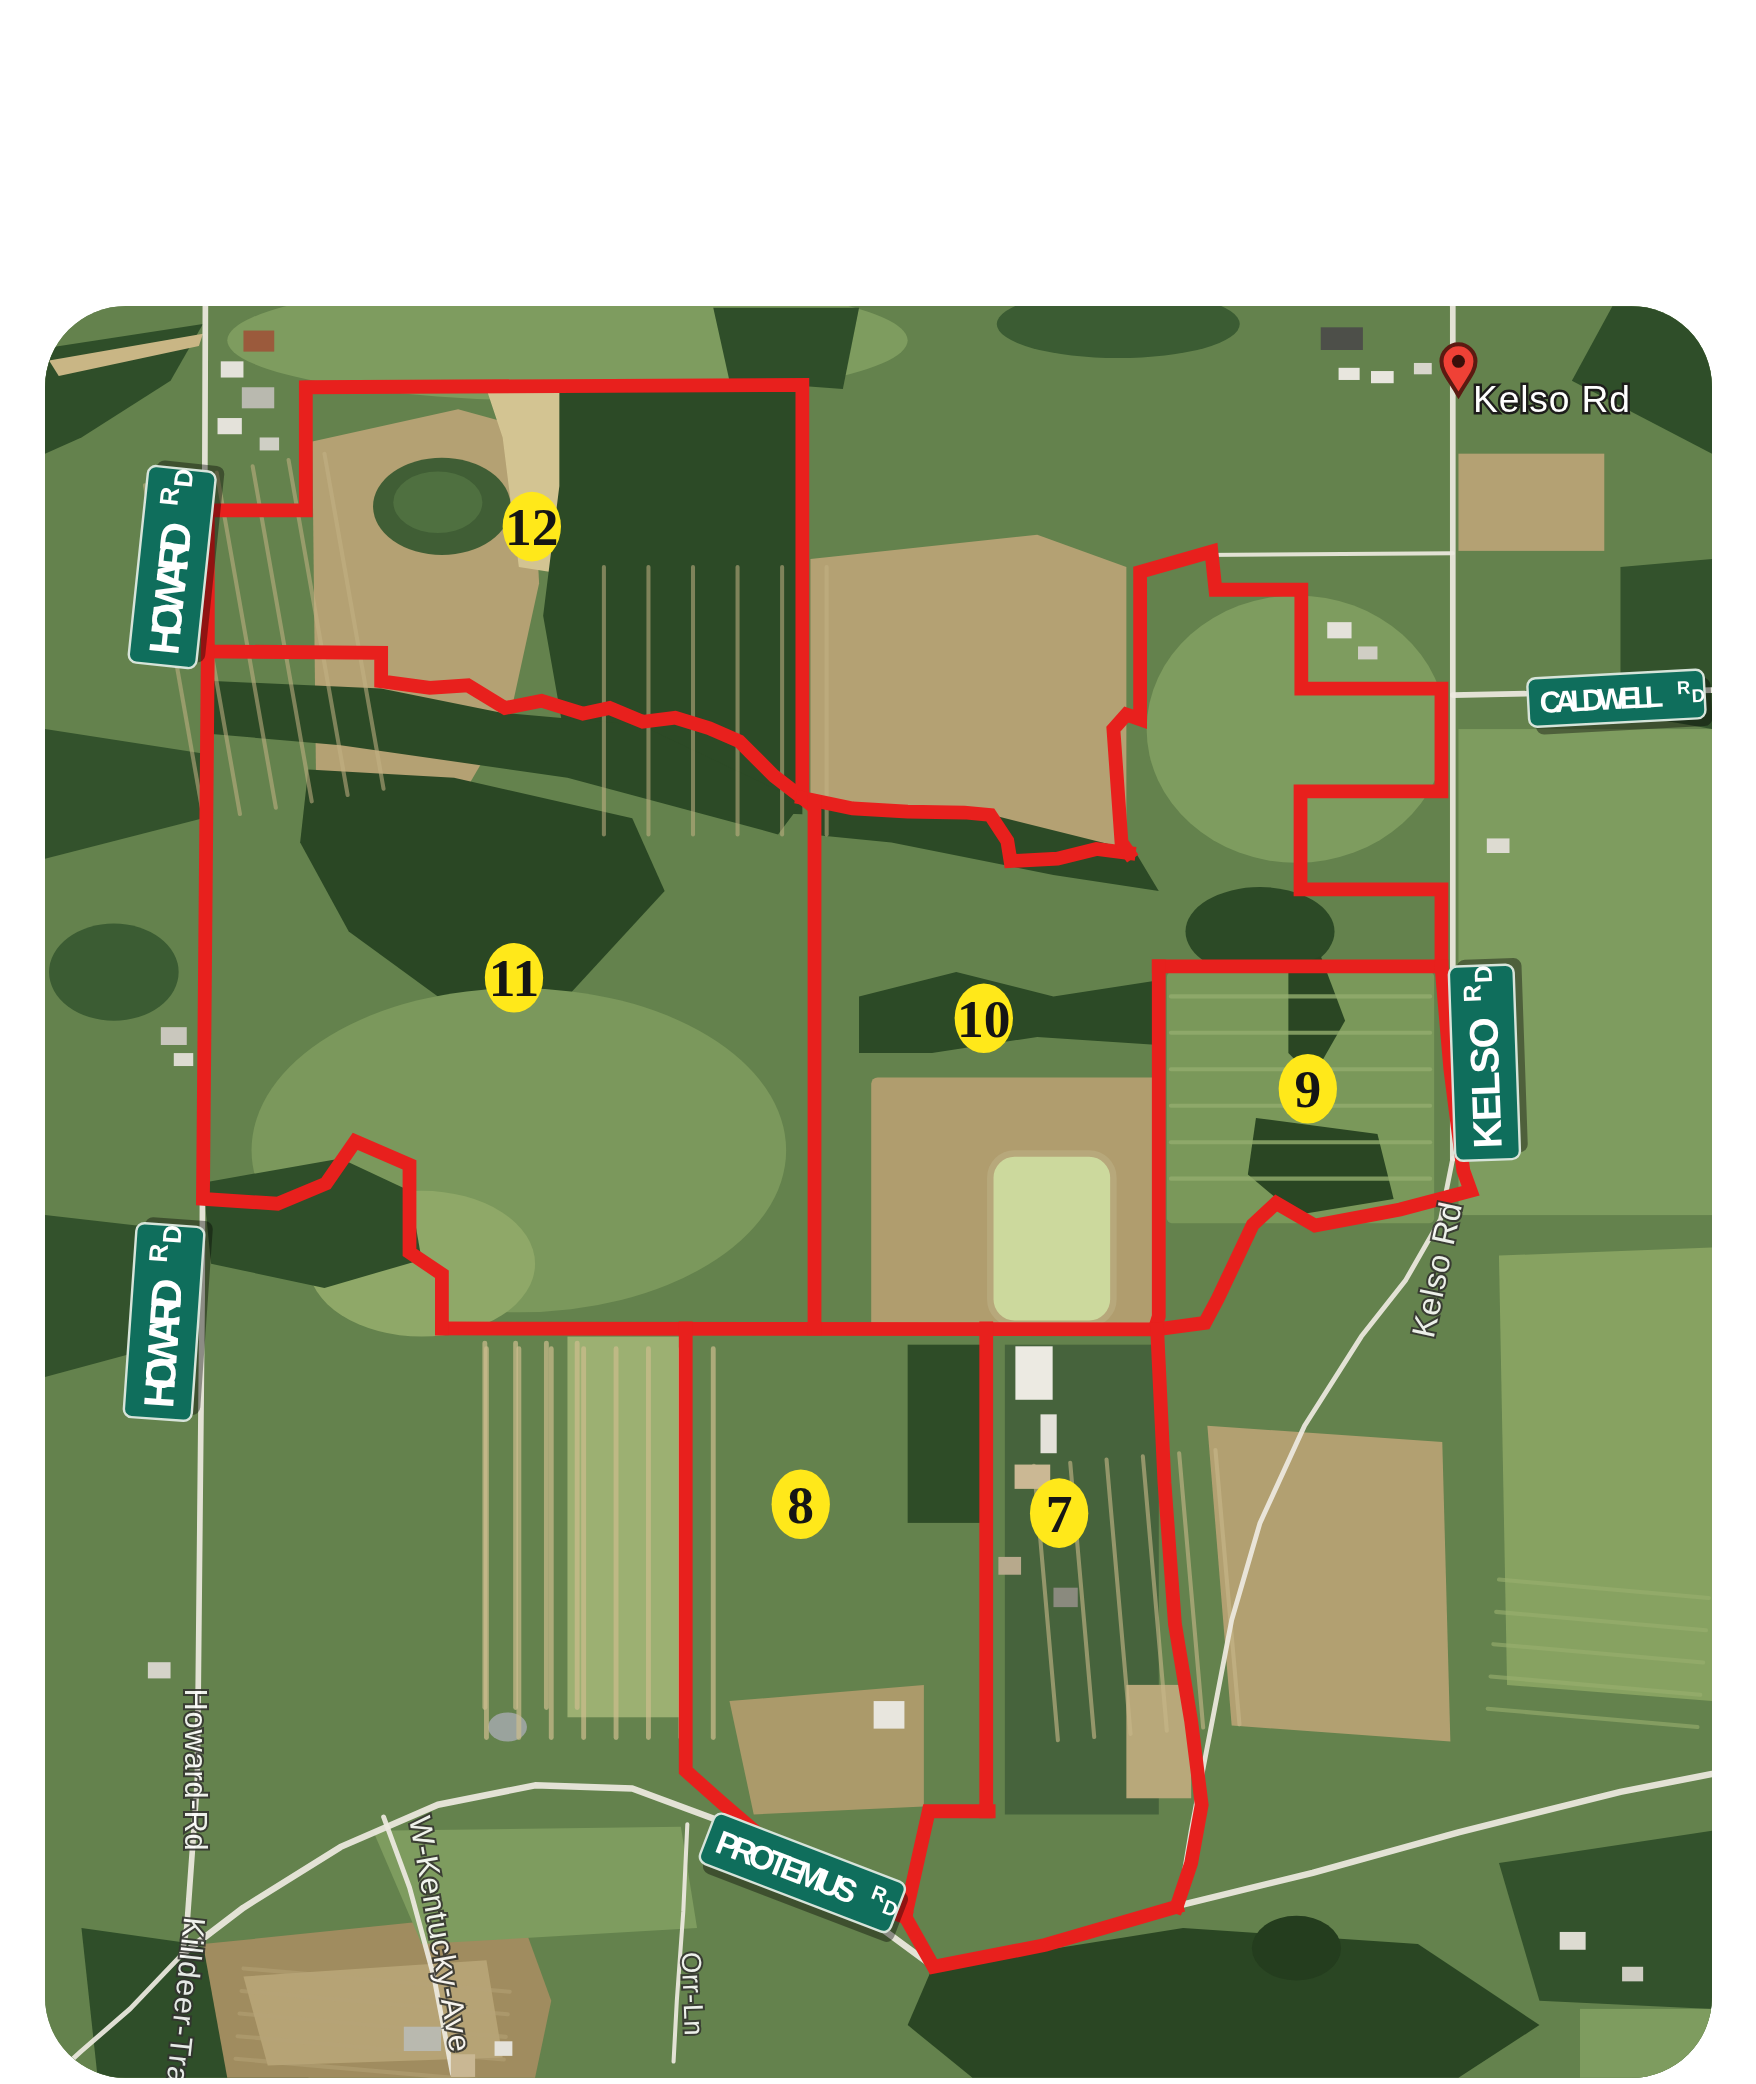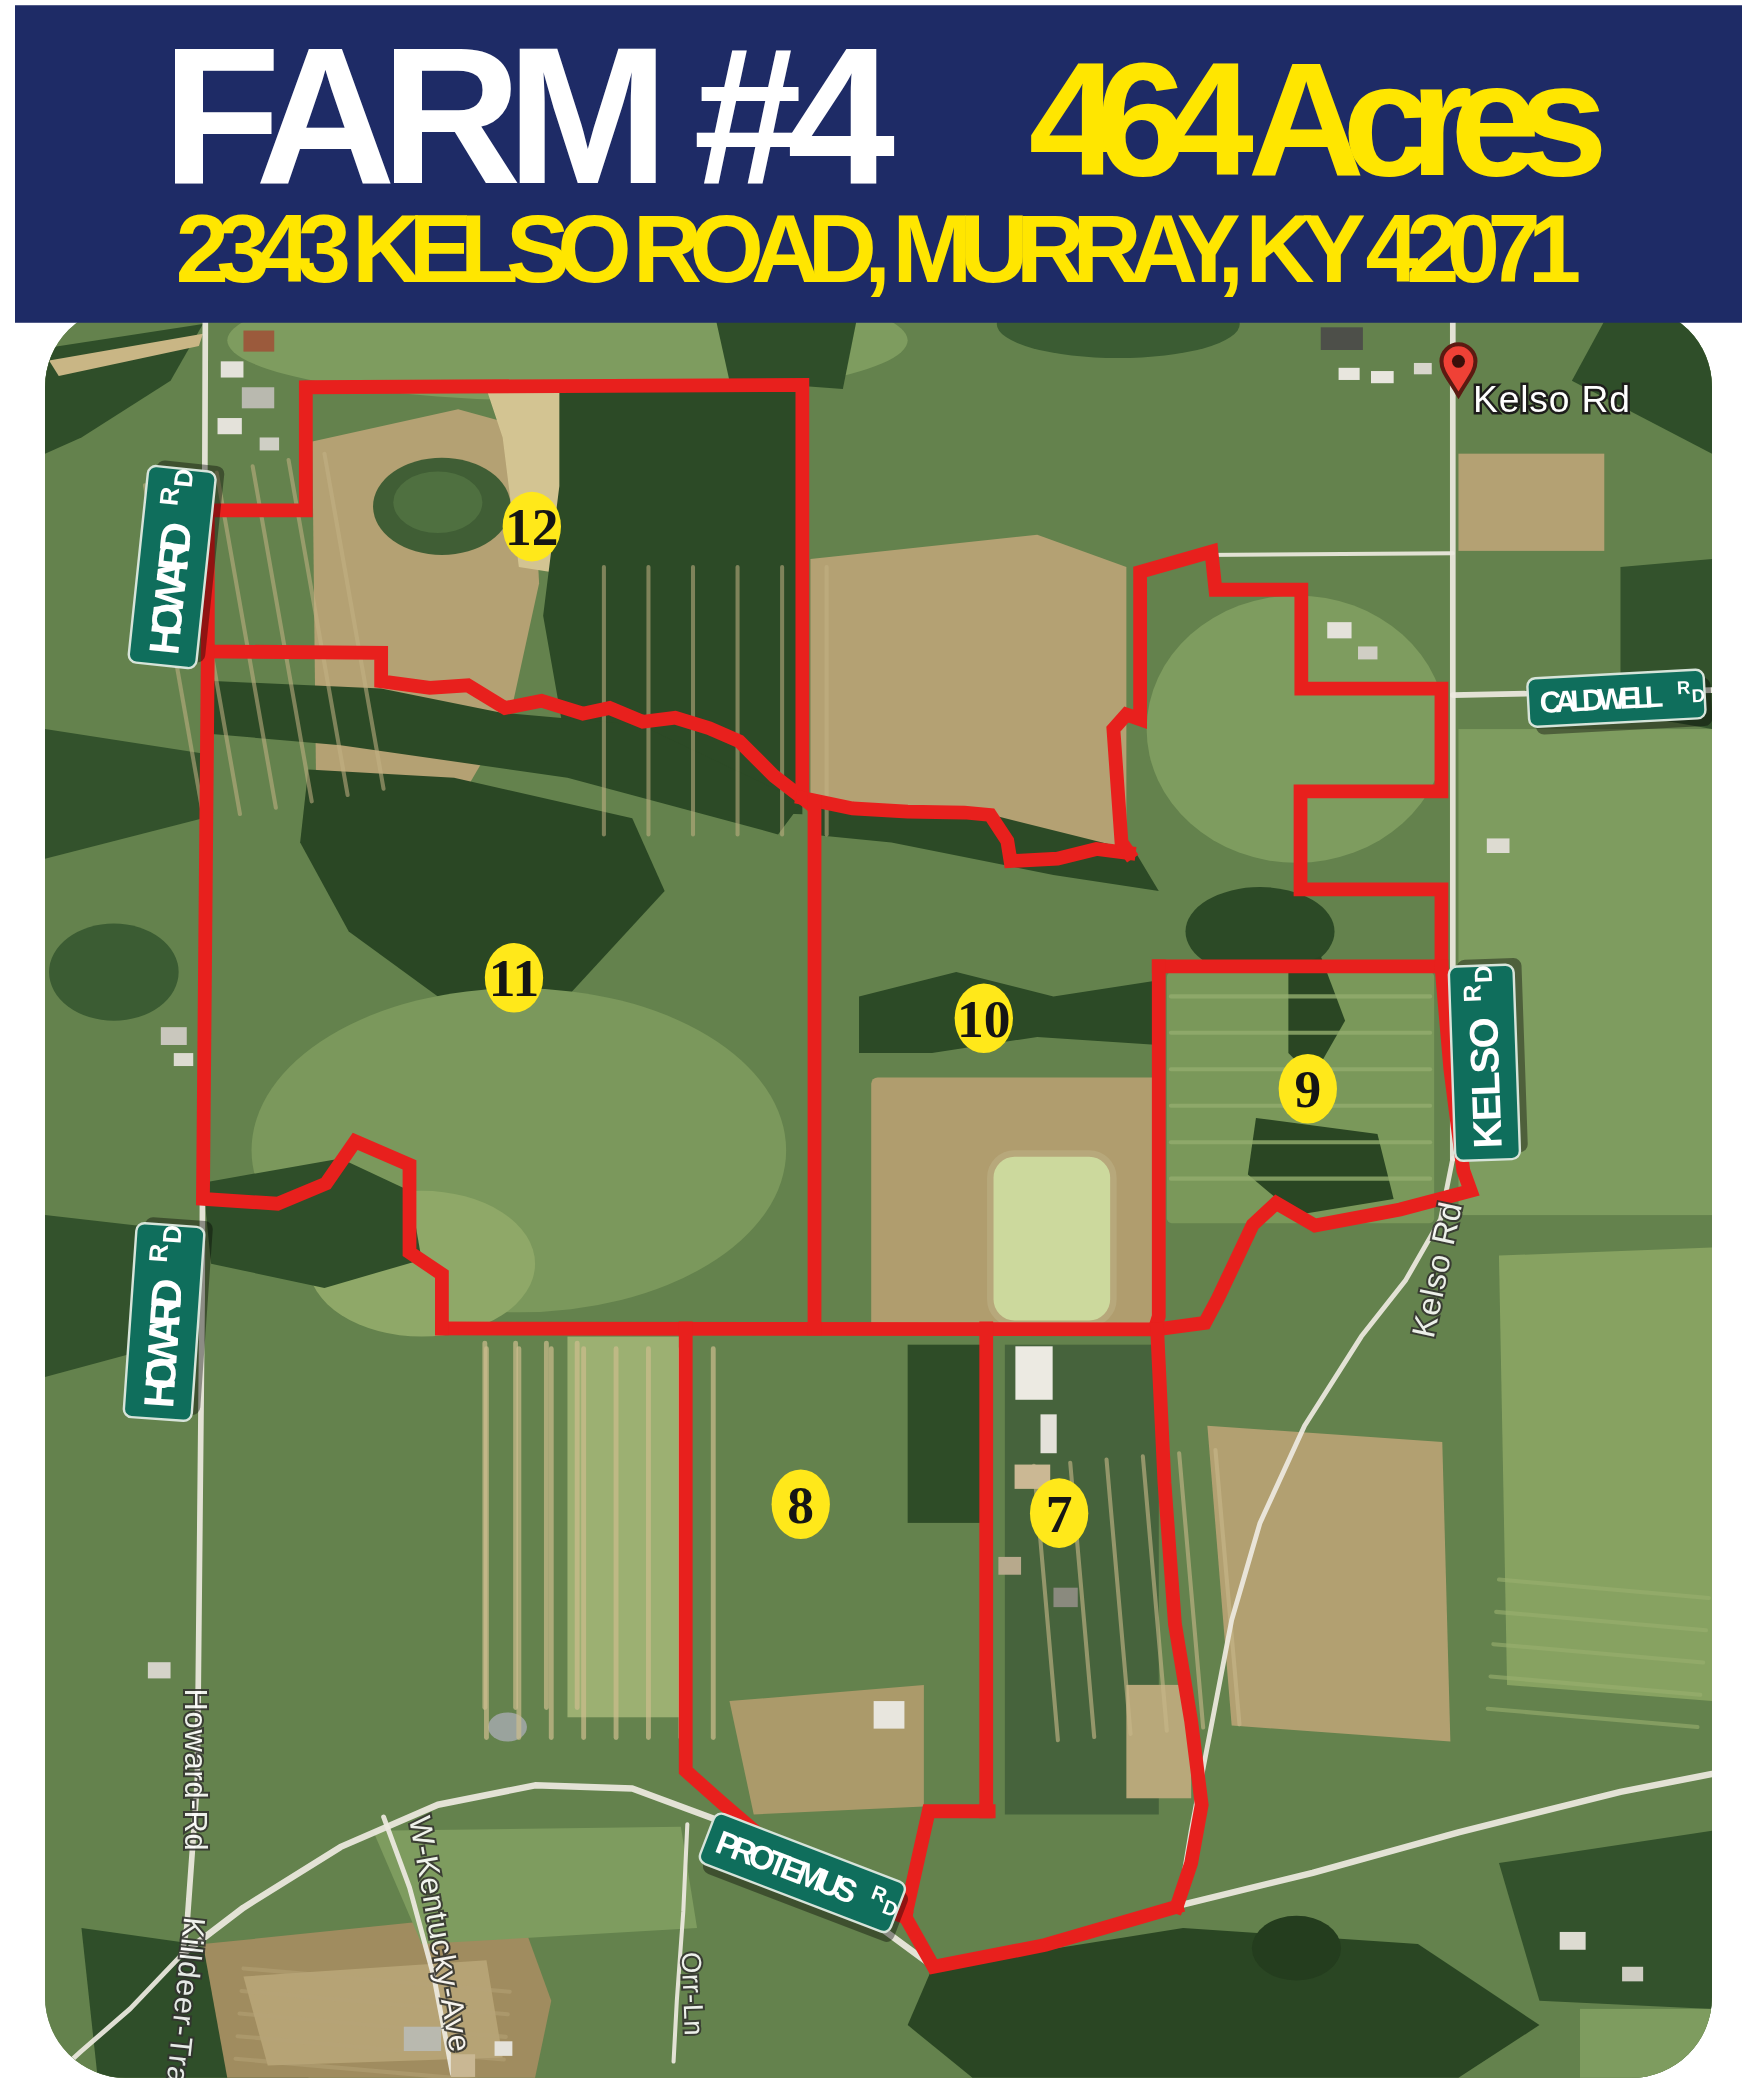--- a/index.html
+++ b/index.html
@@ -251,23 +251,15 @@
         <g transform="translate(990,2312) rotate(21)">
           <rect x="-118" y="-23" width="252" height="66" rx="10" fill="rgba(0,0,0,0.38)"></rect>
           <rect x="-126" y="-33" width="252" height="66" rx="10" fill="#0f6e5c" stroke="#d7e4da" stroke-width="3"></rect>
           <text x="-112" y="14.52" font-family="Liberation Sans, sans-serif" font-weight="bold" font-size="40.92" fill="#ffffff" textLength="183.07999999999998" lengthAdjust="spellingAndGlyphs">PROTEMUS</text>
           <text x="89.03999999999999" y="-1.32" font-family="Liberation Sans, sans-serif" font-weight="bold" font-size="25.080000000000002" fill="#ffffff">R</text>
           <text x="108.18" y="10.56" font-family="Liberation Sans, sans-serif" font-weight="bold" font-size="25.080000000000002" fill="#ffffff">D</text>
         </g>
       </svg>
   </div>
 
-  <div class="header-band" style="background: transparent;">
-    <svg width="1727" height="318" viewBox="18 6 2132 392" xmlns="http://www.w3.org/2000/svg">
-      <rect id="hdr-bg" x="18" y="6" width="2132" height="392" rx="0" fill="#1e2b66"></rect>
-      <text x="652" y="225" text-anchor="middle" font-family="Liberation Sans, sans-serif" font-weight="bold" font-size="240" fill="#ffffff" textLength="905" lengthAdjust="spellingAndGlyphs">FARM #4</text>
-      <text x="1627" y="215" text-anchor="middle" font-family="Liberation Sans, sans-serif" font-weight="bold" font-size="200" fill="#ffe600" textLength="715" lengthAdjust="spellingAndGlyphs">464 Acres</text>
-      <text x="1084" y="348" text-anchor="middle" font-family="Liberation Sans, sans-serif" font-weight="bold" font-size="118" fill="#ffe600" textLength="1735" lengthAdjust="spellingAndGlyphs">2343 KELSO ROAD, MURRAY, KY 42071</text>
-    </svg>
-  </div>
 
 </div>
 
 
 </body></html>

